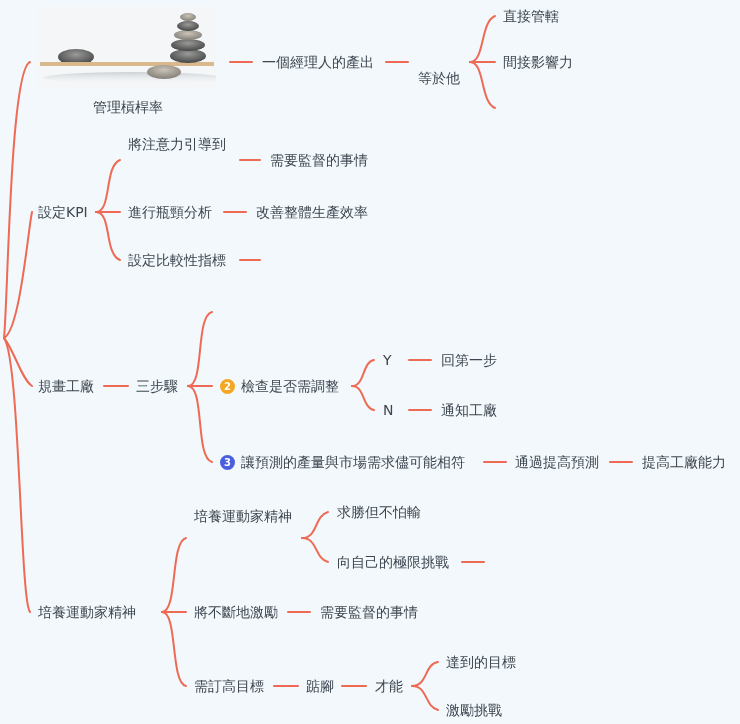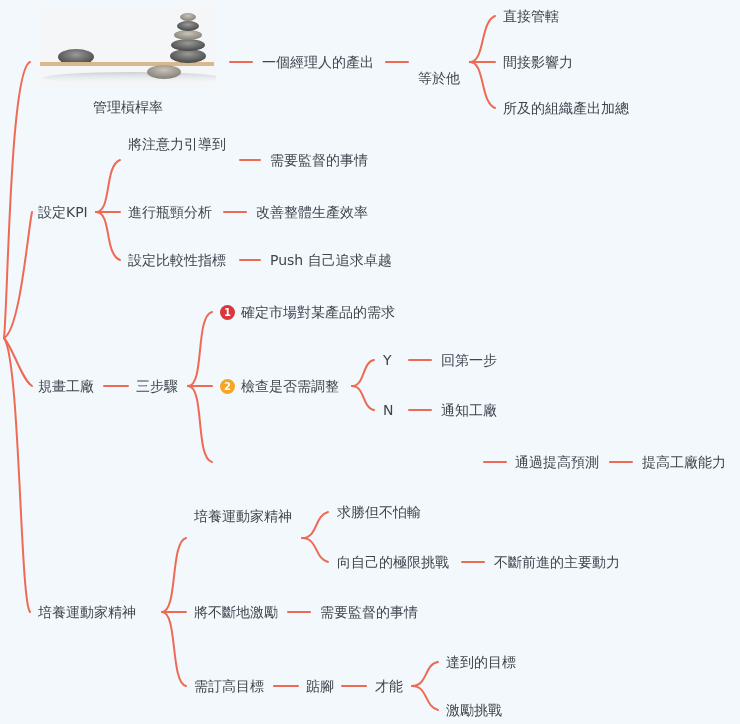--- a/index.html
+++ b/index.html
@@ -101,52 +101,49 @@
       <ellipse cx="150" cy="29" rx="14" ry="5" fill="url(#sg2)"></ellipse>
       <ellipse cx="150" cy="20" rx="11" ry="5" fill="url(#sg)"></ellipse>
       <ellipse cx="150" cy="11" rx="8" ry="4" fill="url(#sg2)"></ellipse>
     </svg>
   </div>
   <div class="root-caption">管理槓桿率</div>
   <div class="node" style="left:262px;top:62px">一個經理人的產出</div>
   <div class="node" style="left:418px;top:78px">等於他</div>
   <div class="node" style="left:503px;top:16px">直接管轄</div>
   <div class="node" style="left:503px;top:62px">間接影響力</div>
-  <div class="node" style="left:503px;top:108px">所及的組織產出加總</div>
 
   <div class="node" style="left:38px;top:212px">設定KPI</div>
   <div class="node" style="left:128px;top:144px">將注意力引導到</div>
   <div class="node" style="left:270px;top:160px">需要監督的事情</div>
   <div class="node" style="left:128px;top:212px">進行瓶頸分析</div>
   <div class="node" style="left:256px;top:212px">改善整體生產效率</div>
   <div class="node" style="left:128px;top:260px">設定比較性指標</div>
-  <div class="node" style="left:270px;top:260px">Push 自己追求卓越</div>
 
   <div class="node" style="left:38px;top:386px">規畫工廠</div>
   <div class="node" style="left:136px;top:386px">三步驟</div>
 
-  <div class="node" style="left:220px;top:312px">
-    <span class="badge" style="background:#d9363e">1</span><span>確定市場對某產品的需求</span>
-  </div>
   <div class="node" style="left:220px;top:386px">
     <span class="badge" style="background:#f5a623">2</span><span>檢查是否需調整</span>
   </div>
   <div class="node" style="left:383px;top:360px">Y</div>
   <div class="node" style="left:441px;top:360px">回第一步</div>
   <div class="node" style="left:383px;top:410px">N</div>
   <div class="node" style="left:441px;top:410px">通知工廠</div>
 
+  <div class="node" style="left:220px;top:462px">
+    <span class="badge" style="background:#4a5ee0">3</span><span>讓預測的產量與市場需求儘可能相符</span>
+  </div>
   <div class="node" style="left:515px;top:462px">通過提高預測</div>
   <div class="node" style="left:642px;top:462px">提高工廠能力</div>
 
   <div class="node" style="left:38px;top:612px">培養運動家精神</div>
   <div class="node" style="left:194px;top:516px">培養運動家精神</div>
   <div class="node" style="left:337px;top:512px">求勝但不怕輸</div>
   <div class="node" style="left:337px;top:562px">向自己的極限挑戰</div>
-  <div class="node" style="left:494px;top:562px">不斷前進的主要動力</div>
 
   <div class="node" style="left:194px;top:612px">將不斷地激勵</div>
   <div class="node" style="left:320px;top:612px">需要監督的事情</div>
 
   <div class="node" style="left:194px;top:686px">需訂高目標</div>
   <div class="node" style="left:306px;top:686px">踮腳</div>
   <div class="node" style="left:375px;top:686px">才能</div>
   <div class="node" style="left:446px;top:662px">達到的目標</div>
   <div class="node" style="left:446px;top:710px">激勵挑戰</div>
 </div>

